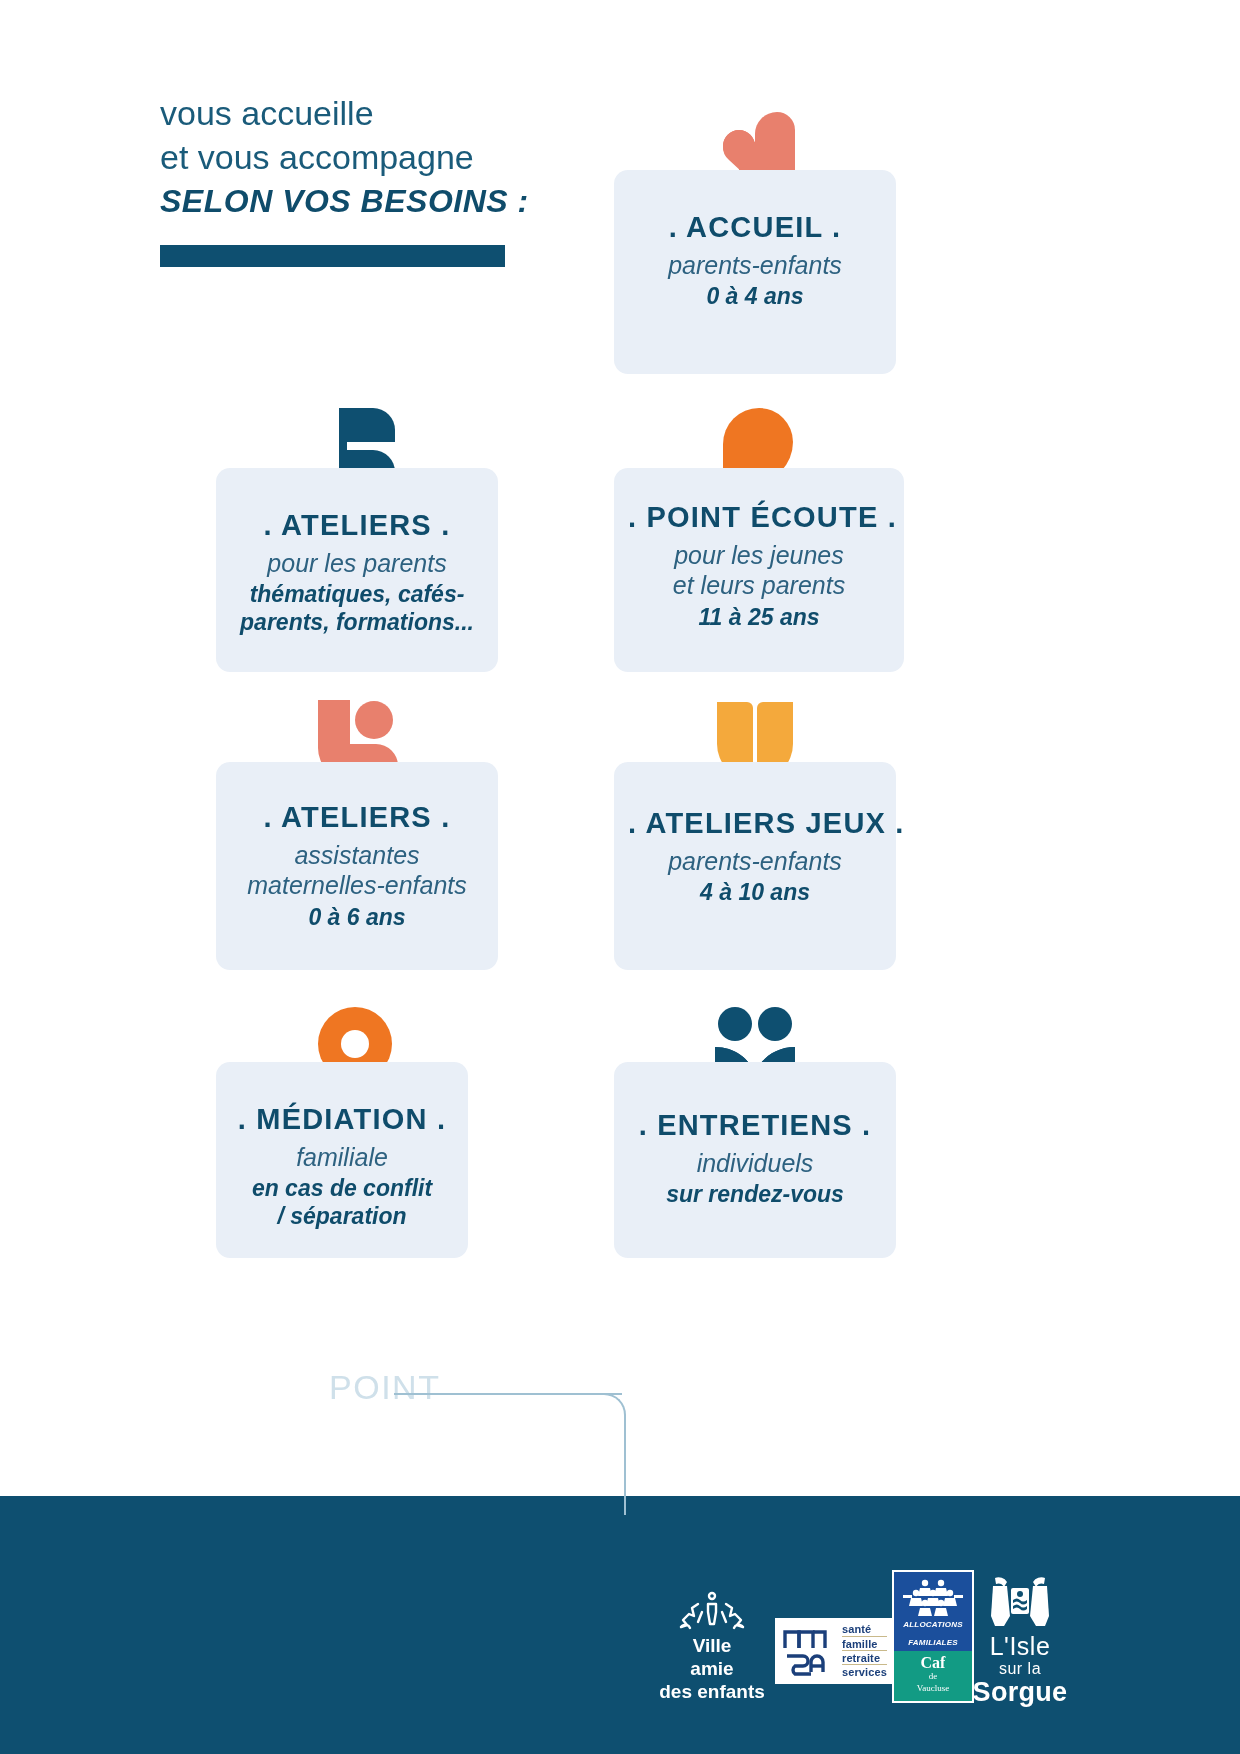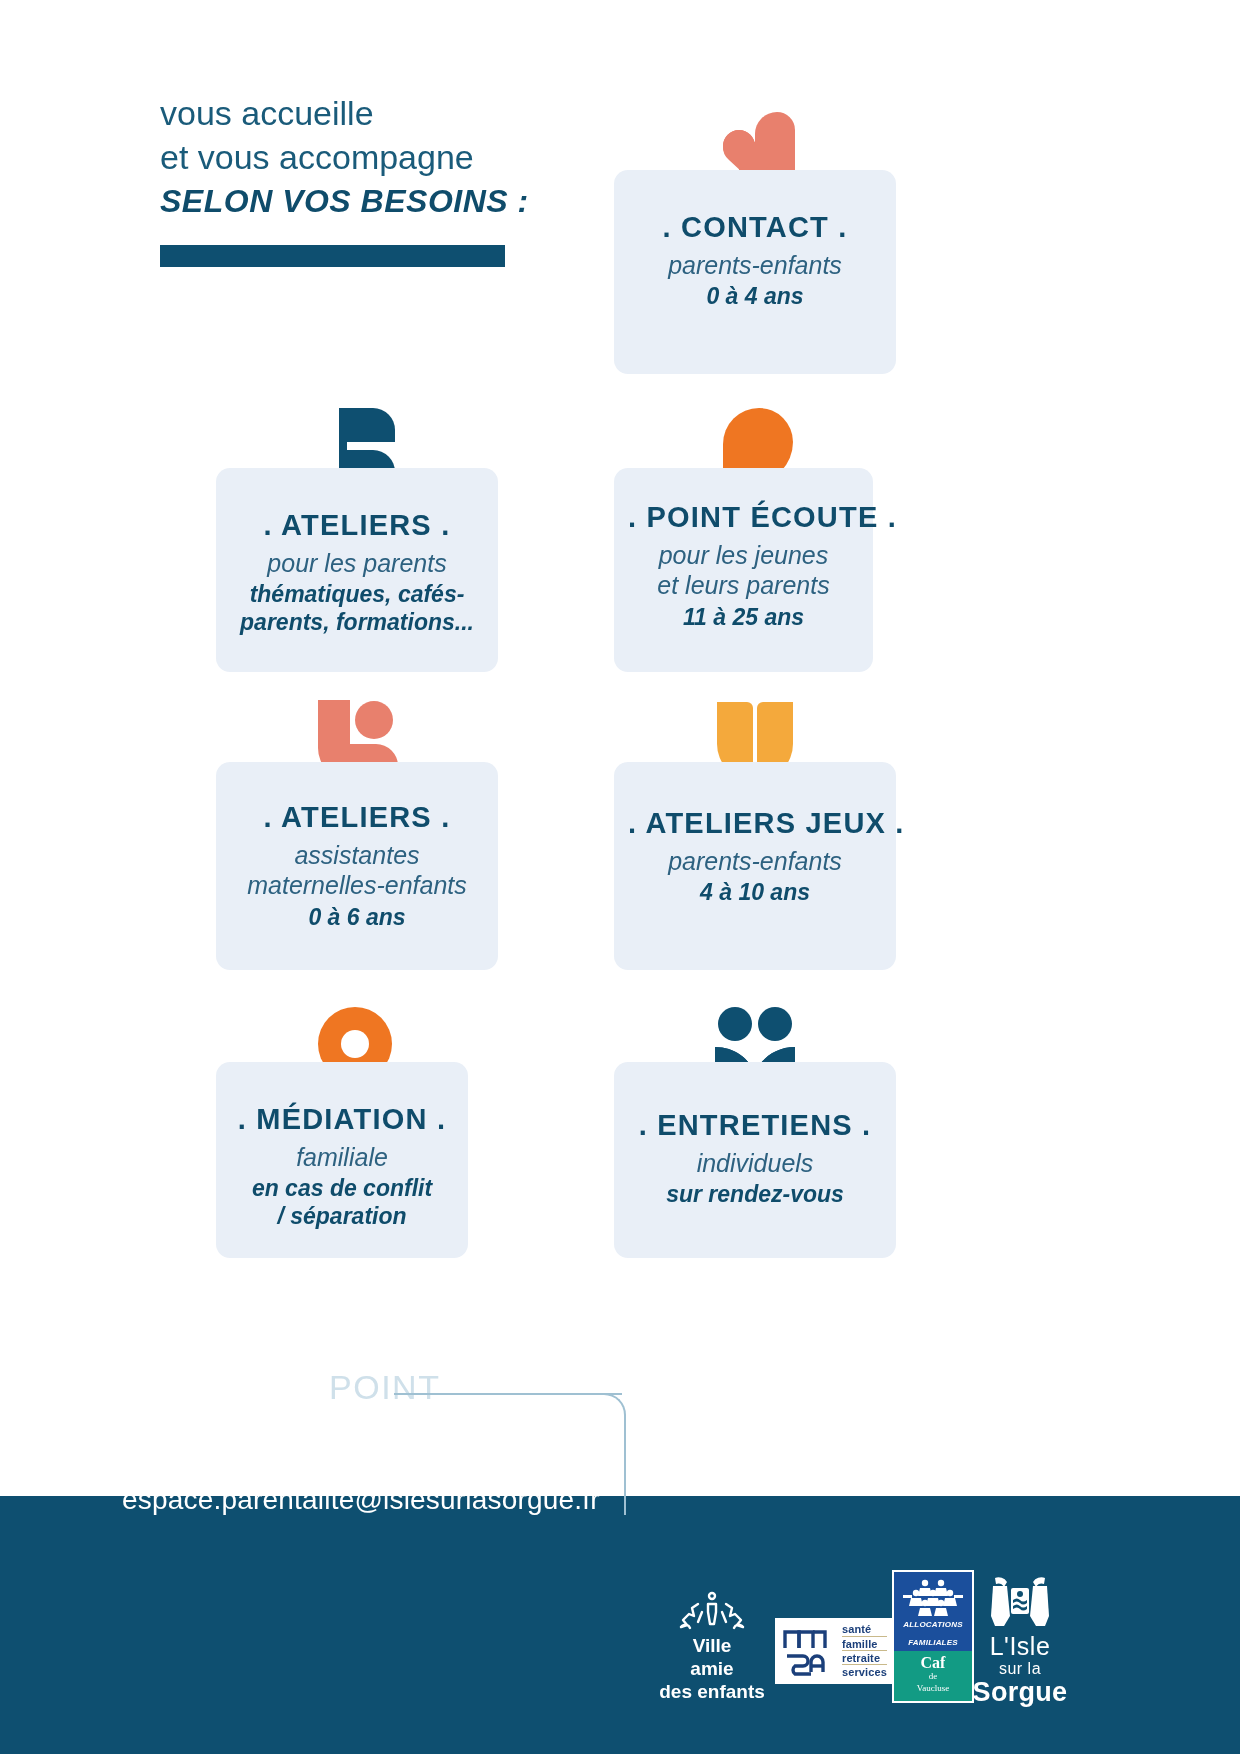--- a/index.html
+++ b/index.html
@@ -148,21 +148,21 @@
   <div class="icon-wrap" style="left:700px;top:112px;width:110px;height:72px;">
     <svg width="80" height="72" viewBox="0 0 80 72" aria-hidden="true">
       <path d="M40 72 L40 22 A22 22 0 0 1 62 0 A18 18 0 0 1 80 18 L80 72 Z" fill="#e8806d"></path>
       <path d="M40 72 L40 34 A16 16 0 0 0 24 18 A16 16 0 0 0 8 34 A17 17 0 0 0 14 48 L40 72 Z" fill="#e8806d"></path>
       <circle cx="24" cy="34" r="16" fill="#e8806d"></circle>
       <rect x="24" y="30" width="32" height="42" fill="#e8806d"></rect>
       <path d="M24 50 L40 72 L56 50 Z" fill="#e8806d"></path>
     </svg>
   </div>
   <div class="card" style="left:614px;top:170px;width:282px;height:204px;padding-top:42px;">
-    <div class="card-title">. CONTACT .</div>
+    <div class="card-title">. ACCUEIL .</div>
     <div class="card-sub">parents-enfants</div>
     <div class="card-strong">0 à 4 ans</div>
   </div>
 
   <div class="icon-wrap" style="left:300px;top:408px;width:110px;height:76px;">
     <svg width="80" height="76" viewBox="0 0 80 76" aria-hidden="true">
       <path d="M24 0 H58 A22 22 0 0 1 80 22 V34 H24 Z" fill="#0e4f70"></path>
       <path d="M24 42 H58 A22 22 0 0 1 80 64 V76 H24 Z" fill="#0e4f70"></path>
       <rect x="24" y="0" width="8" height="76" fill="#0e4f70"></rect>
     </svg>
@@ -172,21 +172,21 @@
     <div class="card-sub">pour les parents</div>
     <div class="card-strong" style="white-space:pre-line;">thématiques, cafés-
 parents, formations...</div>
   </div>
 
   <div class="icon-wrap" style="left:700px;top:408px;width:110px;height:76px;">
     <svg width="76" height="76" viewBox="0 0 76 76" aria-hidden="true">
       <path d="M6 76 V36 A36 36 0 0 1 42 0 A34 34 0 0 1 76 34 A42 42 0 0 1 34 76 Z" fill="#ef7622"></path>
     </svg>
   </div>
-  <div class="card" style="left:614px;top:468px;width:259px;height:204px;padding-top:34px;">
+  <div class="card" style="left:614px;top:468px;width:290px;height:204px;padding-top:34px;">
     <div class="card-title">. POINT ÉCOUTE .</div>
     <div class="card-sub" style="white-space:pre-line;">pour les jeunes
 et leurs parents</div>
     <div class="card-strong">11 à 25 ans</div>
   </div>
 
   <div class="icon-wrap" style="left:300px;top:700px;width:110px;height:80px;">
     <svg width="86" height="80" viewBox="0 0 86 80" aria-hidden="true">
       <circle cx="62" cy="20" r="19" fill="#e8806d"></circle>
       <path d="M6 0 H38 V44 H64 A22 22 0 0 1 86 66 V80 H38 A32 32 0 0 1 6 48 Z" fill="#e8806d"></path>
@@ -248,21 +248,20 @@
     </svg>
   </div>
 
   <div class="contact-line">
     <span>CONTACT</span><span> . </span><span class="light">POINT</span>
   </div>
   <div class="deco-line"></div>
   <div class="deco-corner"></div>
 
   <div class="phone">04 90 38 07 30</div>
-  <div class="email">espace.parentalite@islesurlasorgue.fr</div>
 
   <div class="logo" style="left:652px;top:1590px;width:120px;">
     <div style="display:flex;justify-content:center;">
       <svg width="108" height="42" viewBox="0 0 108 42" aria-hidden="true">
         <g fill="none" stroke="#ffffff" stroke-width="2.4" stroke-linejoin="round" stroke-linecap="round">
           <circle cx="54" cy="6" r="3"></circle>
           <path d="M50 14 h8 v8 l-2 12 h-4 l-2 -12 z"></path>
           <path d="M40 14 l-6 4 l2 8 l-5 -2 l-6 6 l4 5 l-6 2"></path>
           <path d="M68 14 l6 4 l-2 8 l5 -2 l6 6 l-4 5 l6 2"></path>
           <path d="M24 36 a5 5 0 0 1 8 2"></path>

